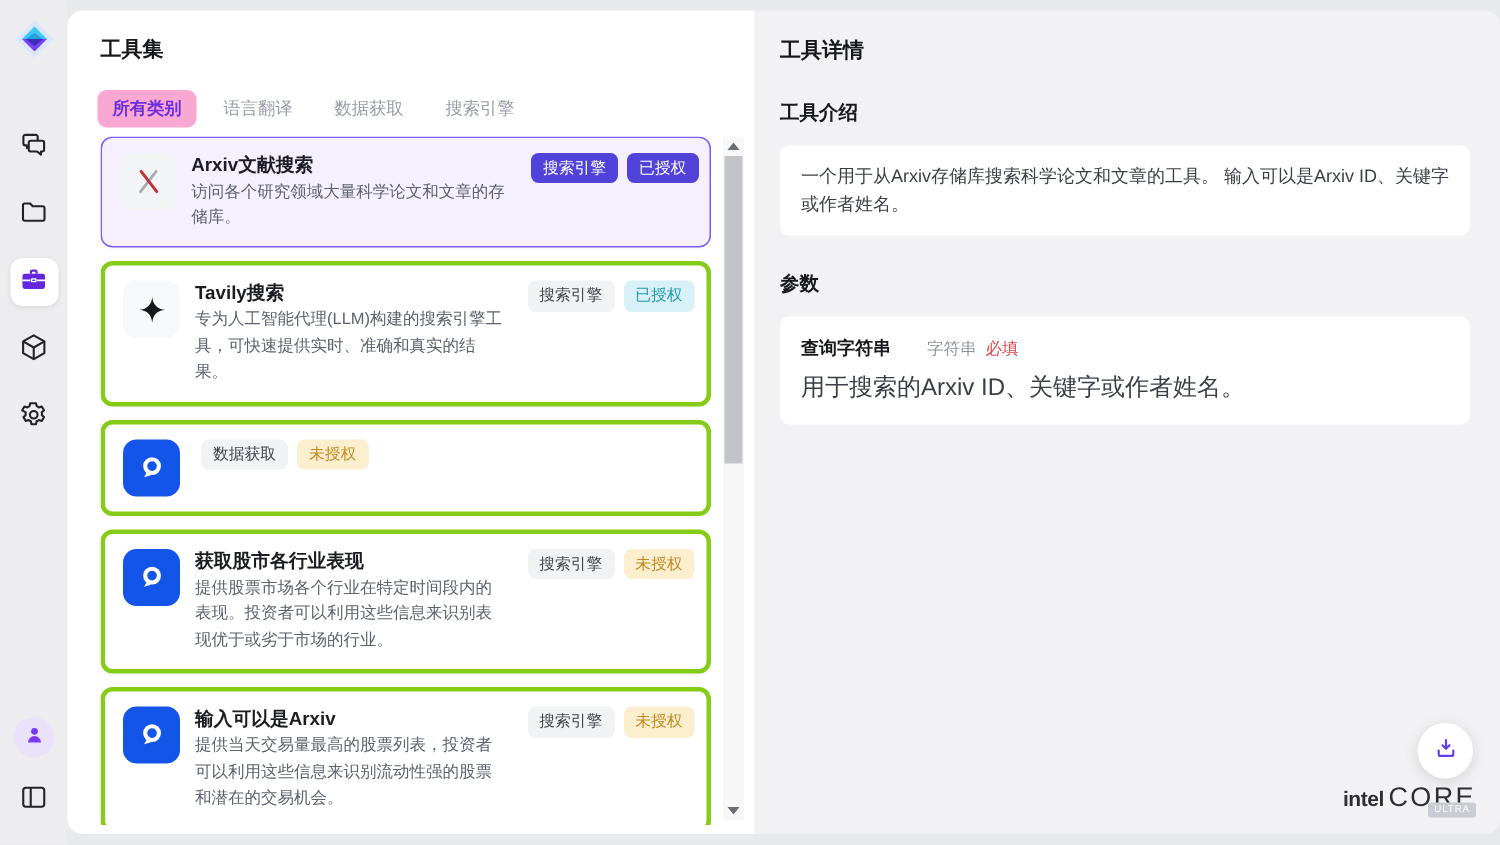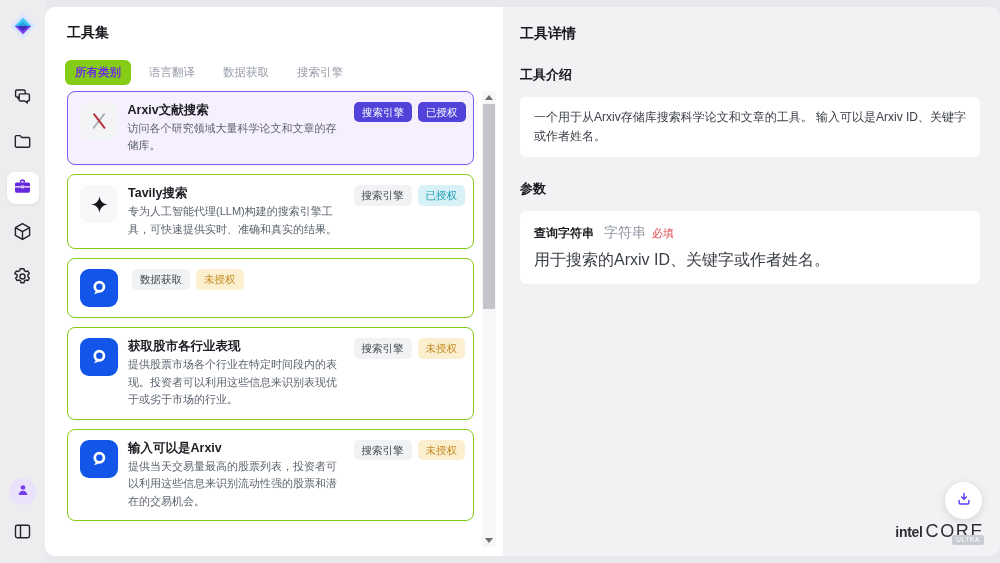--- a/index.html
+++ b/index.html
@@ -18,24 +18,24 @@
   .nav-item{width:32px;height:32px;border:none;background:transparent;border-radius:8px;display:flex;align-items:center;justify-content:center;cursor:pointer;padding:0;}
   .nav-item.active{background:#ffffff;box-shadow:0 1px 3px rgba(0,0,0,.08);}
   .nav-bottom{margin-top:auto;display:flex;flex-direction:column;align-items:center;gap:12px;margin-bottom:14px;}
   .avatar-btn{width:27px;height:27px;border-radius:50%;background:#eae1fb;border:none;display:flex;align-items:center;justify-content:center;cursor:pointer;padding:0;}
 
   
   .panel-list{position:absolute;left:45px;top:7px;bottom:7px;width:458px;background:#ffffff;border-radius:10px 0 0 10px;}
   .panel-list h1{position:absolute;left:22px;top:17px;margin:0;font-size:14px;font-weight:700;color:#17181c;}
   .tabs{position:absolute;left:20px;top:53px;display:flex;gap:8px;align-items:center;}
   .tab{font-size:11.5px;color:#979da8;padding:5px 10px;border-radius:6px;cursor:pointer;white-space:nowrap;}
-  .tab.active{background:#84cc16;color:#6b2fe0;font-weight:700;}
+  .tab.active{background:#f9a8d4;color:#6b2fe0;font-weight:700;}
 
   .tool-list{position:absolute;left:22px;right:29px;top:84px;bottom:6px;overflow:hidden;}
-  .tool-card{display:flex;align-items:flex-start;gap:10px;background:#fff;border:1px solid #84cc16;border-radius:8px;padding:10px 8px 10px 12px;margin-bottom:9px;box-shadow:0 1px 2px rgba(16,24,40,.04);cursor:pointer;}
+  .tool-card{display:flex;align-items:flex-start;gap:10px;background:#fff;border:3px solid #84cc16;border-radius:8px;padding:10px 8px 10px 12px;margin-bottom:9px;box-shadow:0 1px 2px rgba(16,24,40,.04);cursor:pointer;}
   .tool-card.selected{background:#f6f0fe;border:1.5px solid #7e5bef;padding:9.5px 7.5px 9.5px 11.5px;}
   .tool-icon{width:38px;height:38px;border-radius:9px;background:#f3f4f6;display:flex;align-items:center;justify-content:center;flex-shrink:0;}
   .tool-icon.icon-q-blue{background:#1355e9;}
   .tool-icon.icon-tavily{background:#f7f8fa;}
   .tool-body{flex:1;min-width:0;}
   .tool-title{font-size:12.5px;font-weight:700;color:#1b1d23;line-height:16px;}
   .tool-desc{font-size:11px;color:#5c636e;line-height:17.5px;margin-top:2px;}
   .tool-badges{display:flex;gap:6px;margin-left:4px;flex-shrink:0;}
   .badge{display:inline-block;font-size:10.5px;line-height:1;padding:5px 8px;border-radius:5px;white-space:nowrap;}
   .b-solid{background:#5143d9;color:#ffffff;}
@@ -53,21 +53,21 @@
   
   .panel-details{position:absolute;left:503px;right:0;top:7px;bottom:7px;background:#f2f2f5;border-radius:0 10px 10px 0;padding:18px 20px 0 17px;box-sizing:border-box;}
   .panel-details h1{margin:0;font-size:14px;font-weight:700;color:#17181c;}
   .panel-details h2{margin:23px 0 0;font-size:13px;font-weight:700;color:#17181c;}
   .card{background:#ffffff;border-radius:6px;margin-top:13px;}
   .card.intro{padding:11px 14px;}
   .card.intro p{margin:0;font-size:12px;color:#3a3e46;line-height:19px;}
   .card.param{padding:13px 14px 15px;}
   .param-head{display:flex;align-items:baseline;}
   .p-name{font-size:12px;font-weight:700;color:#17181c;}
-  .p-type{font-size:14px;color:#8d939e;margin-left:10px;}
+  .p-type{font-size:11px;color:#8d939e;margin-left:24px;}
   .p-req{font-size:11px;color:#e0484e;margin-left:6px;}
   .p-desc{margin:9px 0 0;font-size:16px;color:#3a3e46;line-height:18px;}
 
   .fab{position:absolute;right:18px;bottom:37px;width:37px;height:37px;border-radius:50%;background:#ffffff;border:none;box-shadow:0 2px 10px rgba(0,0,0,.13);display:flex;align-items:center;justify-content:center;cursor:pointer;}
   .intel{position:absolute;right:16px;bottom:13px;height:22px;color:#2d2e34;}
   .i-word{font-size:14px;font-weight:700;letter-spacing:-.3px;}
   .i-core{font-size:18px;font-weight:400;letter-spacing:1.6px;margin-left:3px;}
   .i-ultra{position:absolute;right:0;top:14px;background:#c9ccd2;color:#ffffff;font-size:6.5px;line-height:1;padding:1.5px 4px;border-radius:2px;letter-spacing:.6px;}
 </style>
 </head>

